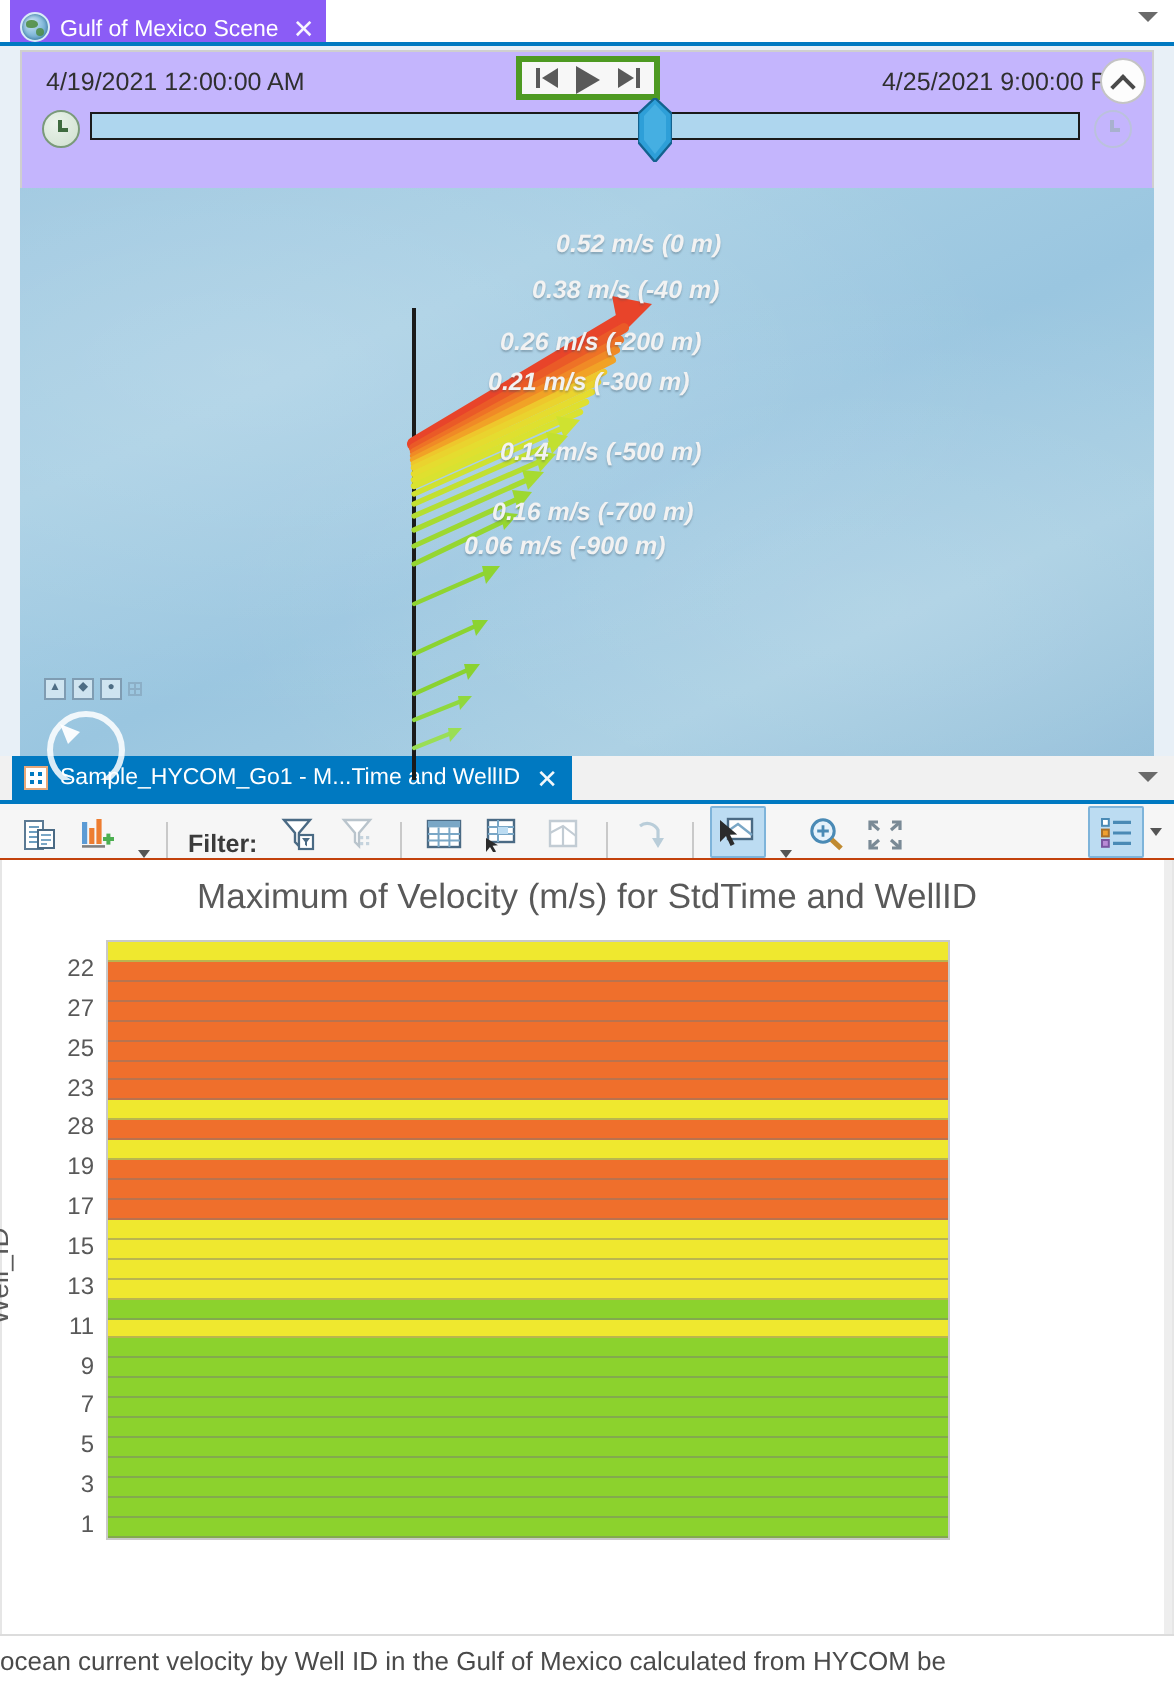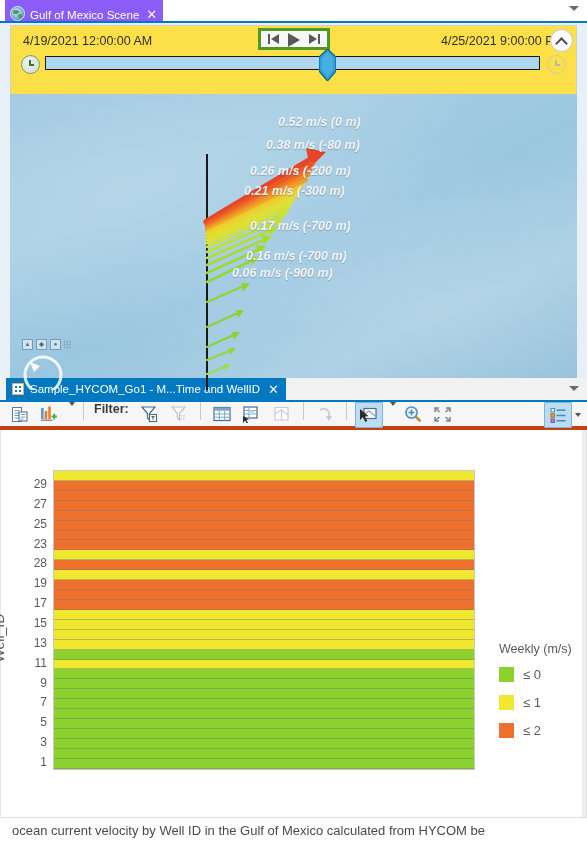--- a/index.html
+++ b/index.html
@@ -25,21 +25,21 @@
     border:1px solid #d8ecf7;position:relative;flex:none;box-shadow:inset 0 0 2px #2e6b92;}
   .tab .globe:after{content:"";position:absolute;left:2px;top:3px;width:6px;height:4px;
     background:#4a8a3a;border-radius:45% 55% 50% 40%;opacity:.85;}
   .tab .globe:before{content:"";position:absolute;left:7px;top:7px;width:4px;height:4px;
     background:#4a8a3a;border-radius:50%;opacity:.8;}
   .tab-x{font-size:13px;line-height:1;font-weight:400;opacity:.95;cursor:default;margin-left:2px;}
   .tabbar-caret{position:absolute;right:8px;top:6px;width:0;height:0;
     border-left:5px solid transparent;border-right:5px solid transparent;border-top:5px solid #6a6a6a;}
 
   
-  .ts-wrap{position:absolute;left:10px;top:25px;right:10px;height:69px;background:#fde047;border:1px solid #cfcfcf;}
+  .ts-wrap{position:absolute;left:10px;top:25px;right:10px;height:69px;background:#c4b5fd;border:1px solid #cfcfcf;}
   .ts-dates{position:absolute;top:8px;left:0;right:0;height:16px;}
   .ts-start{position:absolute;left:12px;top:0;font-size:12.5px;color:#2f2f2f;}
   .ts-end{position:absolute;right:12px;top:0;font-size:12.5px;color:#2f2f2f;}
   .ts-playbox{position:absolute;left:50%;transform:translateX(-50%);top:2px;
     border:3px solid #4e9a22;padding:2px 7px;display:flex;align-items:center;gap:7px;background:#f7f7f7;}
   .pbtn{width:12px;height:12px;position:relative;}
   .pbtn.prev:before{content:"";position:absolute;left:0;top:1px;width:2px;height:10px;background:#595959;}
   .pbtn.prev:after{content:"";position:absolute;left:3px;top:1px;
     border-top:5px solid transparent;border-bottom:5px solid transparent;border-right:8px solid #595959;}
   .pbtn.play{width:14px;}
@@ -94,22 +94,22 @@
   .cp-tabbar{position:relative;height:22px;background:#f1f1f1;border-bottom:2px solid #0079c1;}
   .cp-tab{position:absolute;left:6px;top:0;height:22px;background:#0079c1;color:#fff;
     display:flex;align-items:center;gap:6px;padding:0 7px 0 6px;box-sizing:border-box;font-size:11.5px;white-space:nowrap;}
   .grid-icon{width:12px;height:12px;flex:none;
     background:repeating-linear-gradient(0deg,#ffffff 0 2px,transparent 2px 4px),
                repeating-linear-gradient(90deg,#ffffff 0 2px,transparent 2px 4px);
     border:1px solid #e8a87a;box-sizing:border-box;}
   .cp-caret{position:absolute;right:8px;top:8px;width:0;height:0;
     border-left:5px solid transparent;border-right:5px solid transparent;border-top:5px solid #6a6a6a;}
 
-  .toolbar{position:relative;height:28px;background:#f6f6f6;border-bottom:4px solid #c2410c;
-    display:flex;align-items:flex-start;padding:0 6px;box-sizing:border-box;gap:4px;}
+  .toolbar{position:relative;height:28px;background:#f6f6f6;border-bottom:1px solid #c2410c;
+    display:flex;align-items:flex-end;padding:0 6px;box-sizing:border-box;gap:4px;}
   .tb-item{display:flex;align-items:center;justify-content:center;height:24px;min-width:22px;padding:0 2px;}
   .tb-sep{width:1px;height:18px;background:#c9c9c9;margin:0 4px;}
   .tb-label{font-size:12.5px;font-weight:bold;color:#3b3b3b;margin:0 3px 0 2px;}
   .tb-caret{width:0;height:0;border-left:3.5px solid transparent;border-right:3.5px solid transparent;
     border-top:4px solid #555;margin-left:3px;}
   .tb-sel{background:#bcdcf2;border:1px solid #7eb4da;border-radius:1px;}
   .tb-right{margin-left:auto;display:flex;align-items:center;}
 
   .plot{position:relative;height:412px;background:#ffffff;border-left:1px solid #e6e6e6;border-right:1px solid #e6e6e6;}
   .chart-title{position:absolute;left:0;right:0;top:8px;text-align:center;font-size:17.5px;color:#595959;}
@@ -122,21 +122,21 @@
   .legend{position:absolute;left:498px;top:212px;width:86px;}
   .legend-title{font-size:12.5px;color:#595959;margin-bottom:11px;white-space:nowrap;}
   .leg-item{display:flex;align-items:center;gap:9px;margin-bottom:13px;}
   .leg-sw{width:15px;height:15px;flex:none;}
   .leg-txt{font-size:13px;color:#595959;}
   .xlabel-box{position:absolute;left:50%;transform:translateX(-50%);top:390px;
     border:3px solid #4e9a22;background:#fff;padding:1px 12px 3px;text-align:center;}
   .xl-date{font-size:12px;color:#595959;}
   .xl-unit{font-size:14px;color:#595959;}
   .caption{position:absolute;left:0;right:0;bottom:0;height:25px;border-top:1px solid #dcdcdc;
-    background:#fff;display:flex;align-items:center;padding-left:12px;box-sizing:border-box;
+    background:#fff;display:flex;align-items:center;box-sizing:border-box;
     font-size:13px;color:#4a4a4a;white-space:nowrap;overflow:hidden;}
   .vscroll{position:absolute;right:0;top:0;width:4px;bottom:0;background:#eeeeee;}
 </style>
 </head>
 <body>
 
 <div class="app">
 
   <div class="scene-panel">
 
@@ -231,24 +231,24 @@
             <path d="M13,218 L38,208" stroke="#90d83e"></path>
             <polygon points="42,206 35,206 36,213" fill="#90d83e"></polygon>
             <path d="M13,232 L33,224" stroke="#9ade55"></path>
             <polygon points="37,222 30,222 31,229" fill="#9ade55"></polygon>
           </g>
         </g>
       </svg>
 
       <div class="vlabels">
         <span class="vlabel" style="left:268px;top:21px">0.52 m/s (0 m)</span>
-        <span class="vlabel" style="left:256px;top:44px">0.38 m/s (-80 m)</span>
+        <span class="vlabel" style="left:256px;top:44px">0.38 m/s (-40 m)</span>
         <span class="vlabel" style="left:240px;top:70px">0.26 m/s (-200 m)</span>
         <span class="vlabel" style="left:234px;top:90px">0.21 m/s (-300 m)</span>
-        <span class="vlabel" style="left:240px;top:125px">0.17 m/s (-700 m)</span>
+        <span class="vlabel" style="left:240px;top:125px">0.14 m/s (-500 m)</span>
         <span class="vlabel" style="left:236px;top:155px">0.16 m/s (-700 m)</span>
         <span class="vlabel" style="left:222px;top:172px">0.06 m/s (-900 m)</span>
       </div>
 
       <div class="map-ctrls">
         <span class="mc">▲</span>
         <span class="mc">◆</span>
         <span class="mc">●</span>
         <span class="dots"></span>
       </div>
@@ -396,23 +396,24 @@
             <g stroke="#4a8ab5" stroke-width="1.6">
                 <path d="M7.5 3.2h9M7.5 8.5h9M7.5 13.7h9"></path>
               </g>
           </svg>
         </span>
         <span class="tb-caret"></span>
       </span>
     </div>
 
     <div class="plot">
+      <div class="chart-title">Maximum of Velocity (m/s) for StdTime and WellID</div>
       <div class="yaxis-title">Well_ID</div>
       <div class="ylabels">
-          <span class="ylab" style="top: 6.9px;">29</span>
+          <span class="ylab" style="top: 6.9px;">22</span>
           <span class="ylab" style="top: 26.7667px;">27</span>
           <span class="ylab" style="top: 46.6333px;">25</span>
           <span class="ylab" style="top: 66.5px;">23</span>
           <span class="ylab" style="top: 86.3667px;">28</span>
           <span class="ylab" style="top: 106.233px; margin-left: 36px;">19</span>
           <span class="ylab" style="top: 126.1px;">17</span>
           <span class="ylab" style="top: 145.967px; text-align: center;">15</span>
           <span class="ylab" style="top: 165.833px;">13</span>
           <span class="ylab" style="top: 185.7px;">11</span>
           <span class="ylab" style="top: 205.567px;">9</span>
@@ -447,35 +448,20 @@
           <div class="hrow" title="Well 8 — ≤ 0" style="height: 9.93333px; background: rgb(140, 210, 45); border-bottom: 1px solid rgba(120, 120, 120, 0.45);"></div>
           <div class="hrow" title="Well 7 — ≤ 0" style="height: 9.93333px; background: rgb(140, 210, 45); border-bottom: 1px solid rgba(120, 120, 120, 0.45);"></div>
           <div class="hrow" title="Well 6 — ≤ 0" style="height: 9.93333px; background: rgb(140, 210, 45); border-bottom: 1px solid rgba(120, 120, 120, 0.45);"></div>
           <div class="hrow" title="Well 5 — ≤ 0" style="height: 9.93333px; background: rgb(140, 210, 45); border-bottom: 1px solid rgba(120, 120, 120, 0.45);"></div>
           <div class="hrow" title="Well 4 — ≤ 0" style="height: 9.93333px; background: rgb(140, 210, 45); border-bottom: 1px solid rgba(120, 120, 120, 0.45);"></div>
           <div class="hrow" title="Well 3 — ≤ 0" style="height: 9.93333px; background: rgb(140, 210, 45); border-bottom: 1px solid rgba(120, 120, 120, 0.45);"></div>
           <div class="hrow" title="Well 2 — ≤ 0" style="height: 9.93333px; background: rgb(140, 210, 45); border-bottom: 1px solid rgba(120, 120, 120, 0.45);"></div>
           <div class="hrow" title="Well 1 — ≤ 0" style="height: 9.93333px; background: rgb(140, 210, 45); border-bottom: 1px solid rgba(120, 120, 120, 0.45);"></div>
         </div>
 
-      <div class="legend">
-        <div class="legend-title">Weekly (m/s)</div>
-        <div class="leg-item">
-          <span class="leg-sw" style="background: rgb(140, 210, 45);"></span>
-          <span class="leg-txt">≤ 0</span>
-        </div>
-        <div class="leg-item">
-          <span class="leg-sw" style="background: rgb(239, 232, 47);"></span>
-          <span class="leg-txt">≤ 1</span>
-        </div>
-        <div class="leg-item">
-          <span class="leg-sw" style="background: rgb(239, 111, 44);"></span>
-          <span class="leg-txt">≤ 2</span>
-        </div>
-      </div>
 
       <div class="xlabel-box">
         <div class="xl-date">4/23/2021</div>
         <div class="xl-unit">Time (UTC)</div>
       </div>
 
       <div class="vscroll"></div>
     </div>
 
     <div class="caption">ocean current velocity by Well ID in the Gulf of Mexico calculated from HYCOM be</div>

